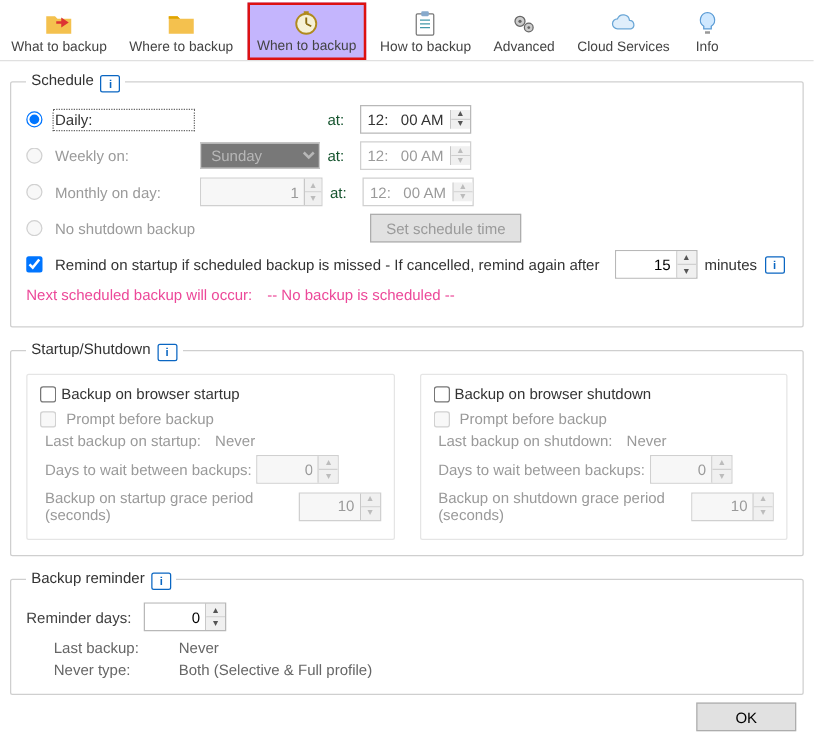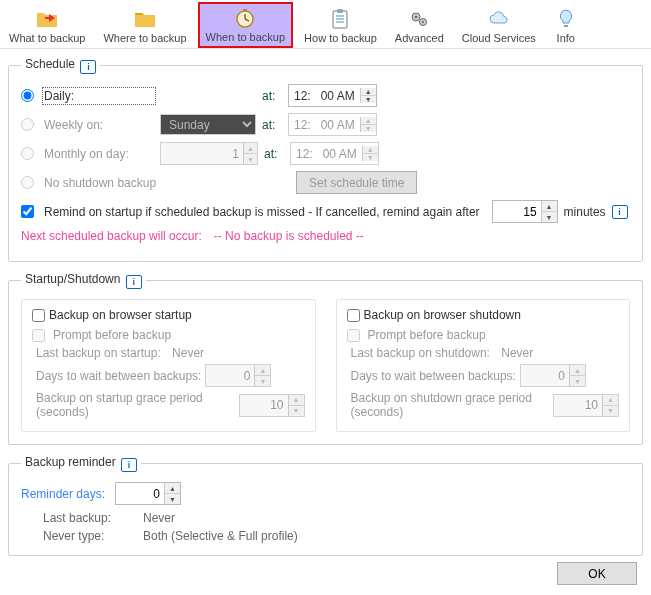--- a/index.html
+++ b/index.html
@@ -21,21 +21,21 @@
 
   
   .row{display:flex;align-items:center;margin-bottom:6px;gap:6px}
   .radio,.chk{width:13px;height:13px;margin:0 4px 0 0}
   .disabled, .disabled *{color:#9a9a9a}
   label.r{min-width:110px}
   .at{width:20px;text-align:left;color:#14532d}
 
   
   input[type=text].win,select.win{height:21px;border:1px solid #b8b8b8;padding:1px 4px;font-family:inherit;font-size:12px;background:#fff}
-  select.win[disabled]{background:#000000;color:#9a9a9a}
+  select.win[disabled]{background:#404040;color:#9a9a9a}
   button.win{height:23px;padding:0 12px;border:1px solid #adadad;background:#e1e1e1;font-family:inherit;font-size:12px;cursor:pointer}
 
   
   .time{display:inline-flex;align-items:center;height:21px;border:1px solid #b8b8b8}
   .time.disabled{border-color:#d0d0d0}
   .time span{padding:0 5px;color:#333}
   .time.disabled span{color:#9a9a9a}
   .spinner{display:flex;flex-direction:column;width:15px;border-left:1px solid #c8c8c8}
   .spinner div{flex:1;display:flex;align-items:center;justify-content:center;font-size:7px;line-height:1;color:#555;background:#f0f0f0;cursor:pointer}
   .spinner div:first-child{border-bottom:1px solid #d0d0d0}
@@ -276,21 +276,21 @@
           </div>
       </div>
     </div>
   </div>
 </fieldset>
 
 <fieldset>
   <legend><span>Backup reminder</span> <span class="help"></span></legend>
 
   <div class="row">
-    <span style="margin-right:4px;color:#3b82f6">Reminder days:</span>
+    <span style="margin-right:4px;color:#404040">Reminder days:</span>
     <div class="numbox">
         <input value="0" style="">
         <div class="spinner">
           <div>▲</div>
           <div>▼</div>
         </div>
       </div>
   </div>
 
   <div class="kv">

